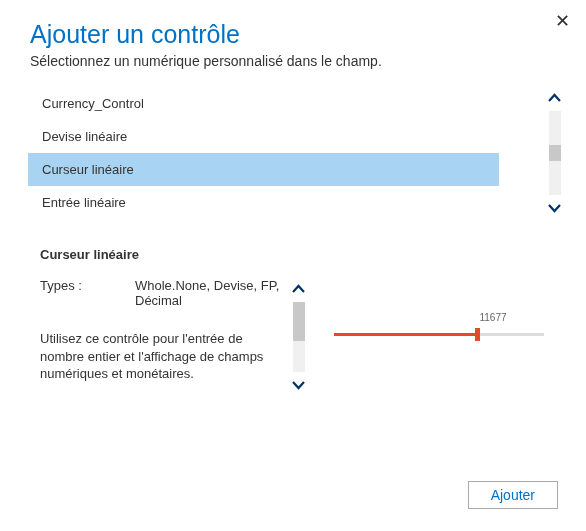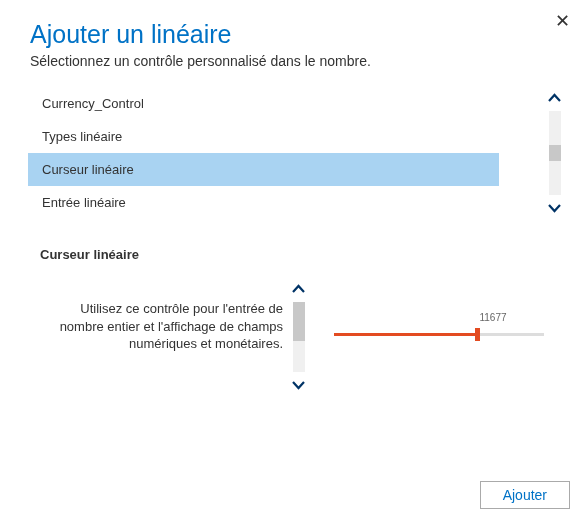--- a/index.html
+++ b/index.html
@@ -101,21 +101,20 @@
   }
   .info-row {
     display:flex;
     margin-bottom: 4px;
   }
   .info-label { width: 95px; }
   .info-value { flex:1; }
   .desc {
     margin-top: 22px;
     line-height: 1.35;
-    text-align: right;
   }
   .detail-scroll {
     width: 15px;
     display:flex;
     flex-direction:column;
     align-items:center;
     margin-left: 8px;
   }
   .preview {
     flex:1;
@@ -140,45 +139,45 @@
     position:absolute; top:7px; left:0; right:0; height:3px; background:#ddd;
   }
   .slider-fill {
     position:absolute; top:7px; left:0; height:3px; background:#e34b21;
   }
   .slider-thumb {
     position:absolute; top:2px; width:5px; height:13px; background:#e34b21;
   }
   .footer {
     position:absolute;
-    right: 16px;
+    right: 28px;
     bottom: 22px;
   }
   .add-btn {
     border: 1px solid #aaa;
     background:#fff;
     padding: 5px 22px;
     font-size: 14px;
     color:#0072c6;
     cursor:pointer;
     font-family: inherit;
   }
 </style>
 </head>
 <body>
 
 <div class="close-icon">✕</div>
 
-<h1 class="title">Ajouter un linéaire</h1>
-<div class="subtitle">Sélectionnez un contrôle personnalisé dans le nombre.</div>
+<h1 class="title">Ajouter un contrôle</h1>
+<div class="subtitle">Sélectionnez un numérique personnalisé dans le champ.</div>
 
 <div class="list-wrap">
   <div class="list">
     <div class="list-item">Currency_Control</div>
-    <div class="list-item">Types linéaire</div>
+    <div class="list-item">Devise linéaire</div>
     <div class="list-item selected">Curseur linéaire</div>
     <div class="list-item">Entrée linéaire</div>
   </div>
   <div class="list-scroll">
     <div class="arrow-btn">
       <svg width="13" height="10">
           <polyline class="chevron" points="1,8 6.5,2 12,8"></polyline>
         </svg>
     </div>
     <div class="scroll-track">
@@ -190,20 +189,24 @@
         </svg>
     </div>
   </div>
 </div>
 
 <div class="detail-title">Curseur linéaire</div>
 
 <div class="detail-wrap">
   <div class="detail-left">
     <div class="detail-text">
+      <div class="info-row">
+        <div class="info-label">Types :</div>
+        <div class="info-value">Whole.None, Devise, FP, Décimal</div>
+      </div>
       <div class="desc">Utilisez ce contrôle pour l'entrée de nombre entier et l'affichage de champs numériques et monétaires.</div>
     </div>
     <div class="detail-scroll">
       <div class="arrow-btn">
         <svg width="13" height="10">
             <polyline class="chevron" points="1,8 6.5,2 12,8"></polyline>
           </svg>
       </div>
       <div class="scroll-track" style="flex:0 0 70px;">
         <div class="scroll-thumb" style="top:0;height:55%;"></div>

